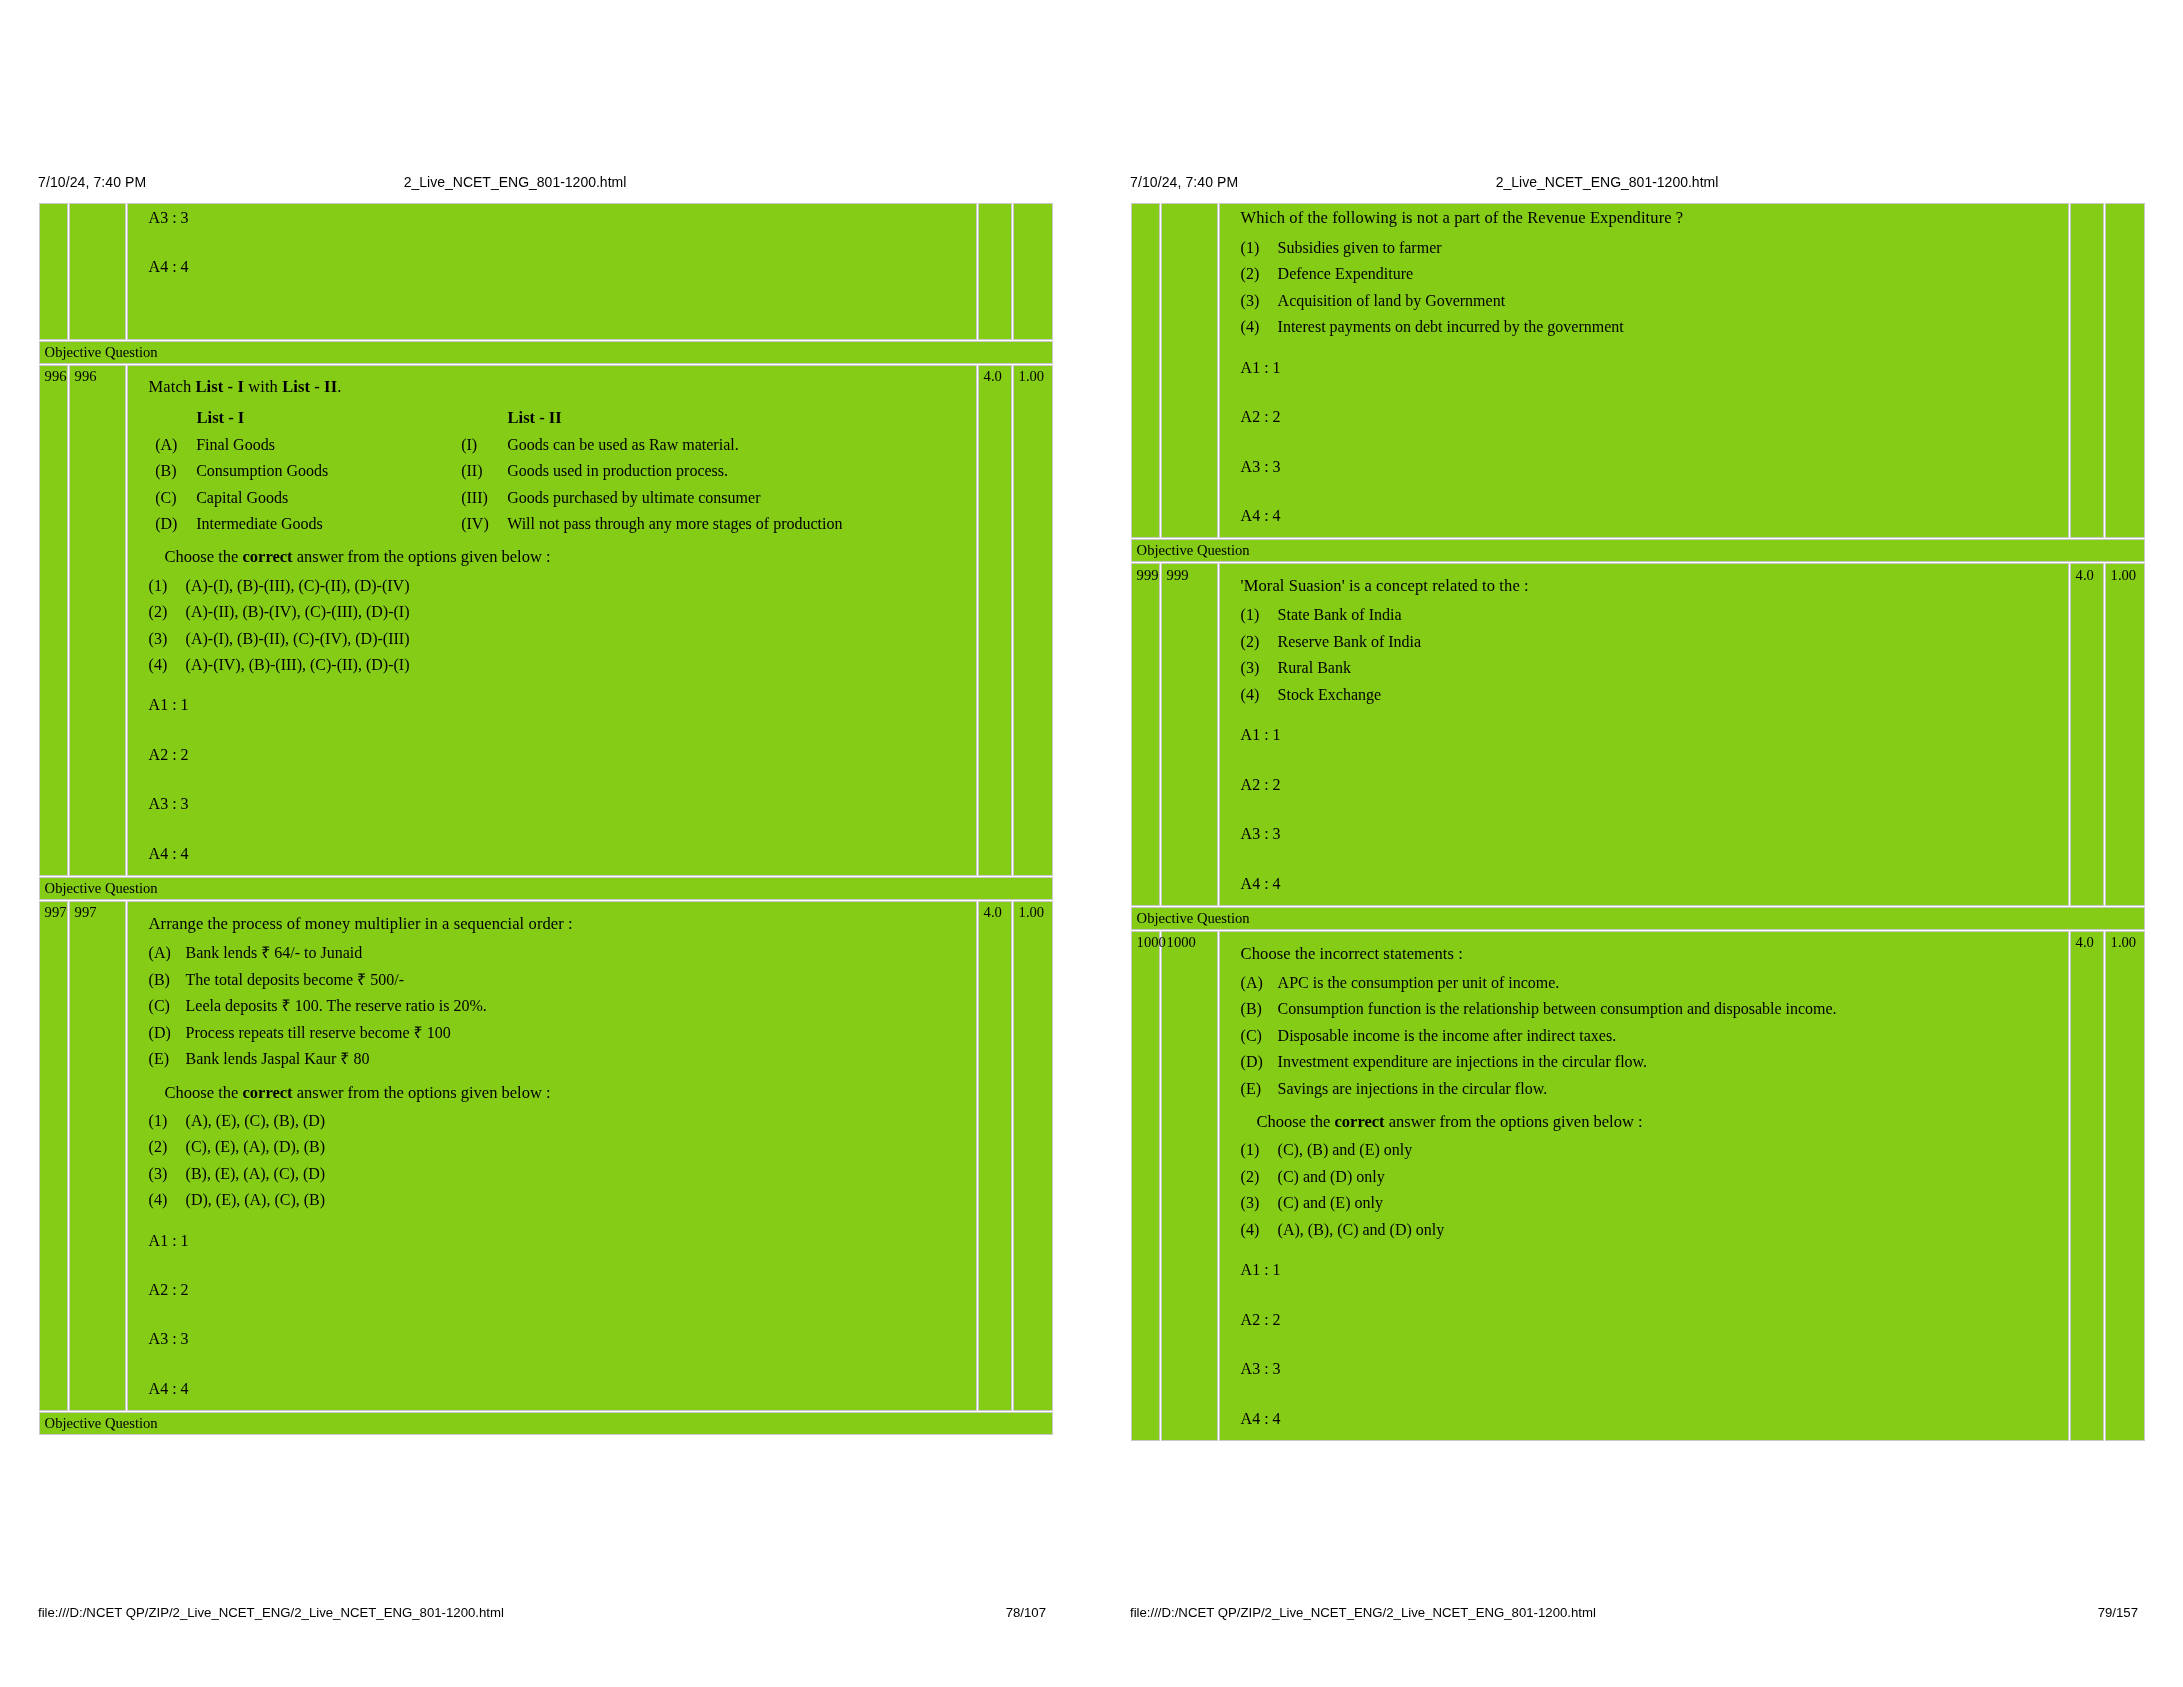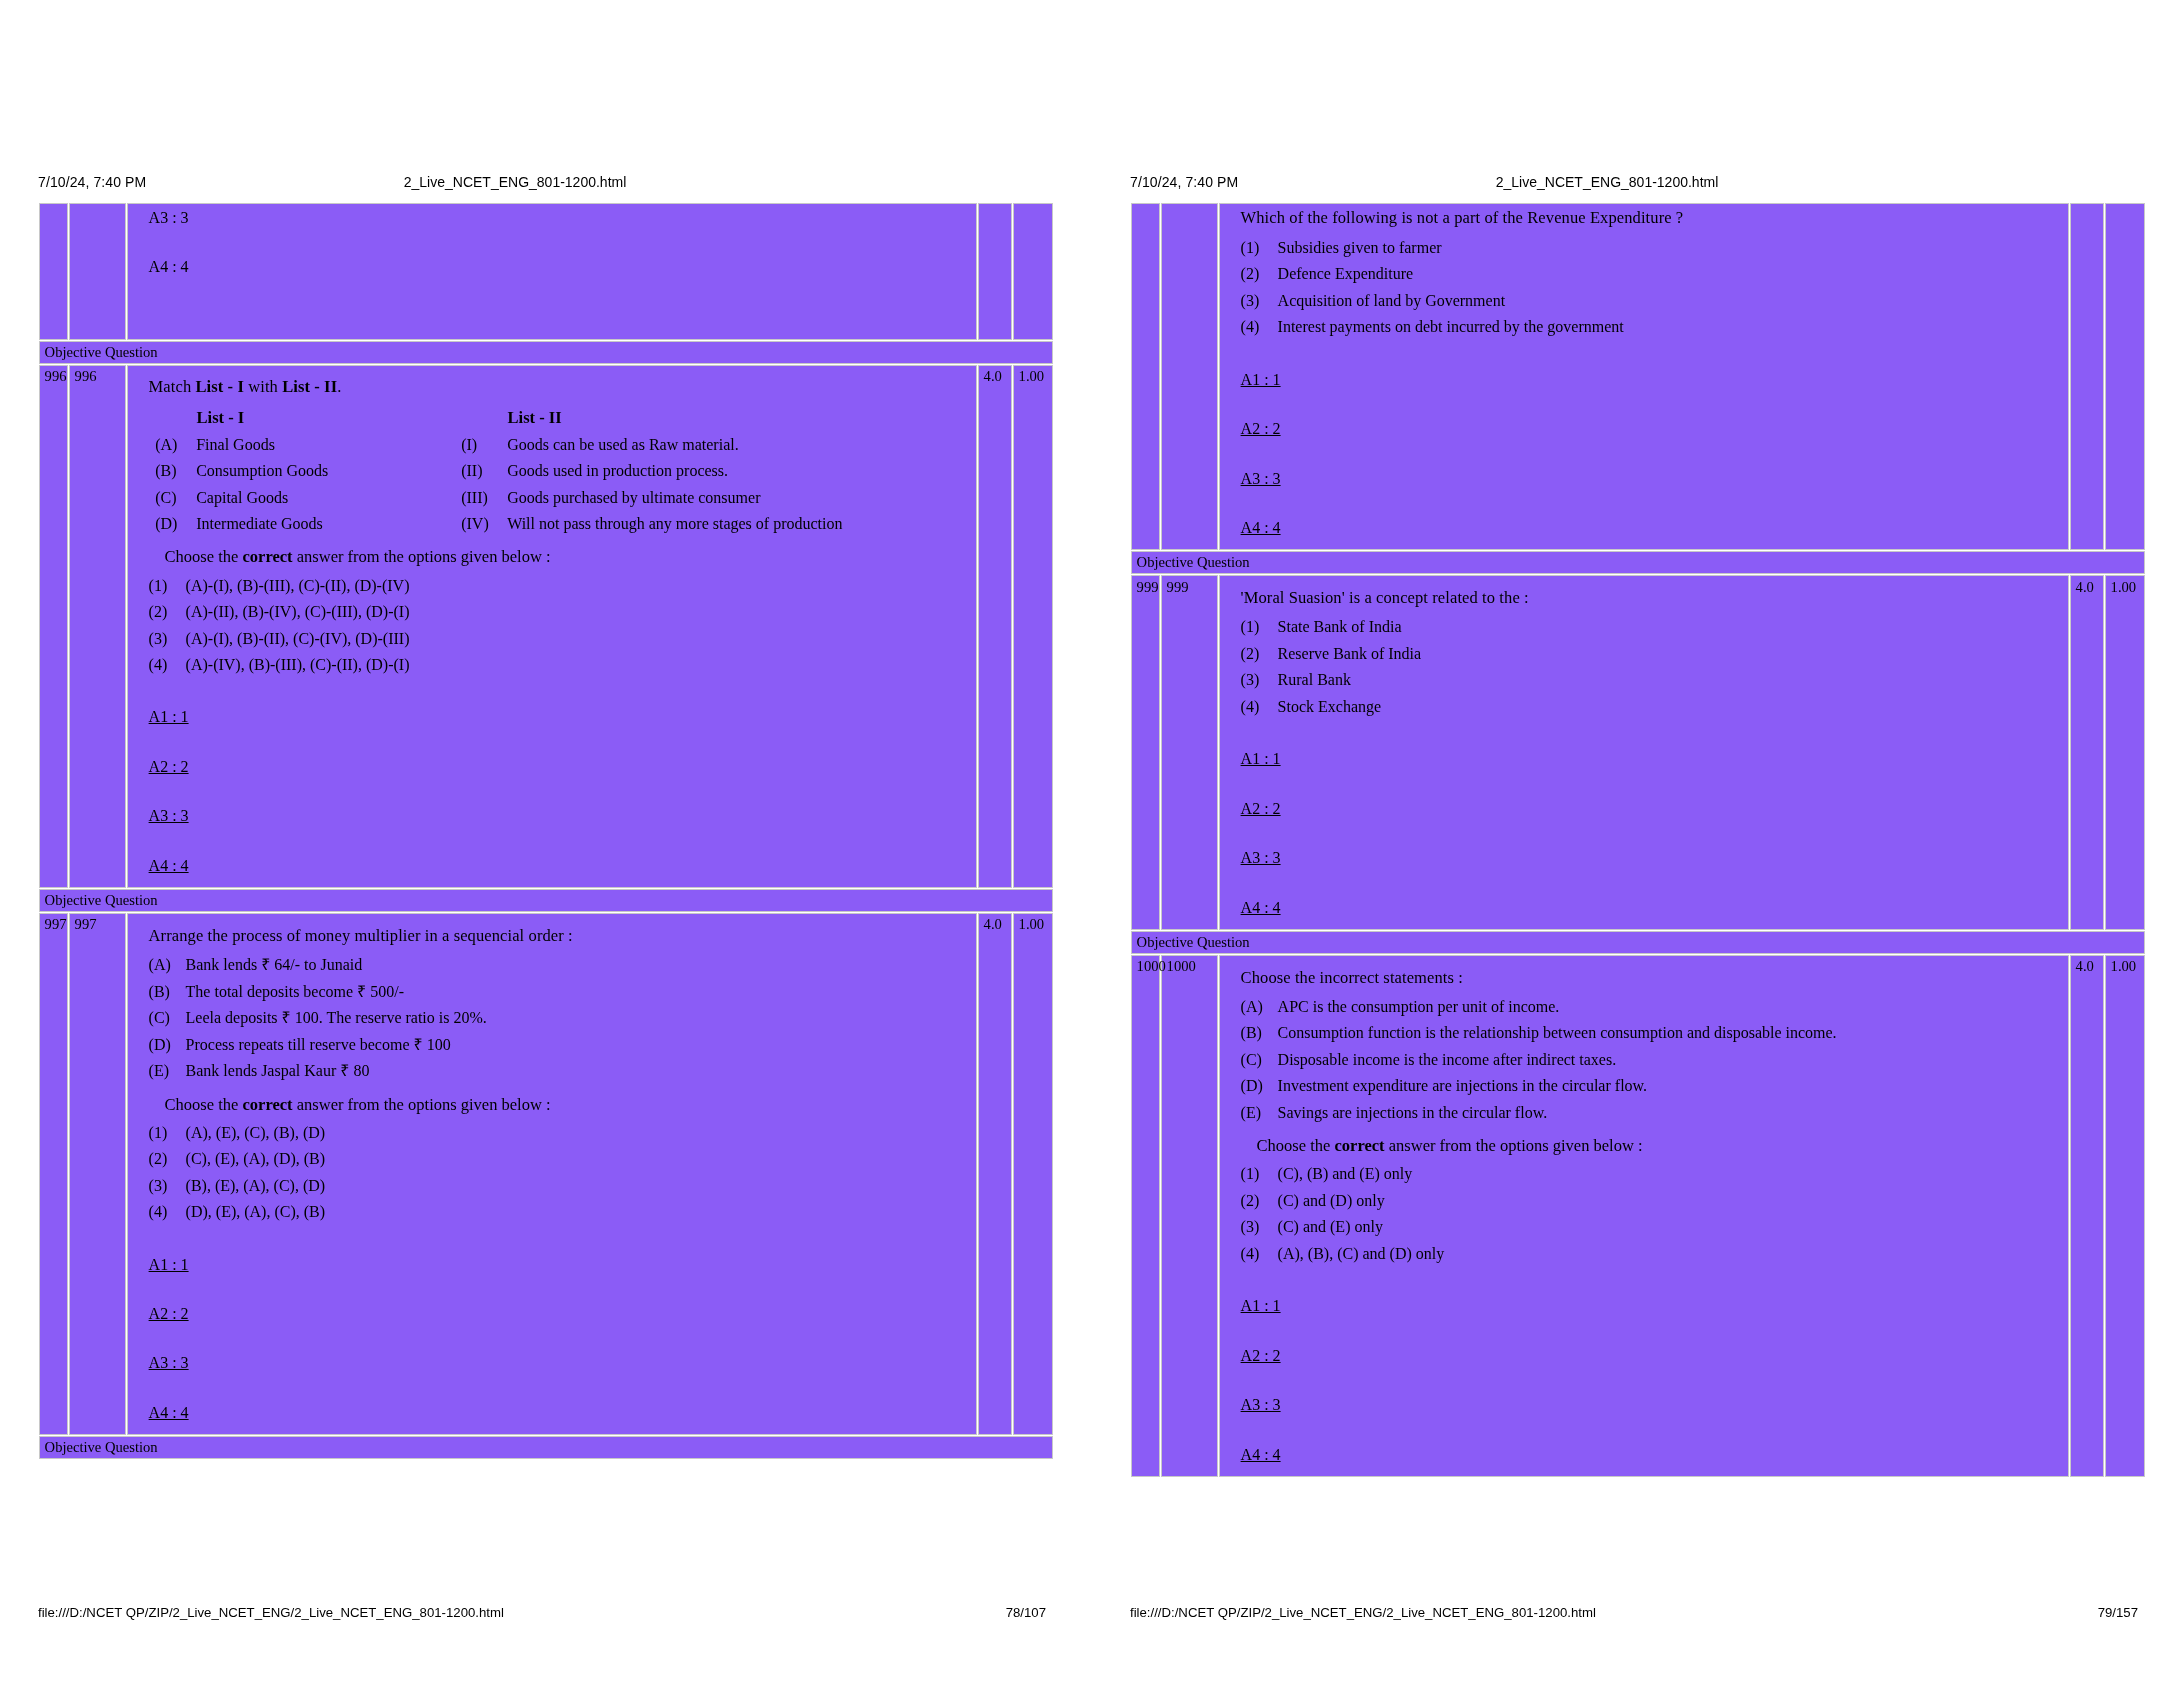--- a/index.html
+++ b/index.html
@@ -67,21 +67,21 @@
     border-collapse:separate;
     border-spacing:1.3px;
     table-layout:fixed;
     font-size:15px;
   }
   table.exam td{
     border:0.7px solid #c8c8c8;
     vertical-align:top;
     padding:1.3px 4px 1.3px 4.6px;
     line-height:1.28;
-    background:#8b5cf6;
+    background:#84cc16;
   }
   col.c-id1{width:29px;}
   col.c-id2{width:57px;}
   col.c-body{width:auto;}
   col.c-mark{width:34px;}
   col.c-wt{width:40px;}
 
   td.idcell{font-size:14.6px;font-family:"Liberation Serif",serif;padding-left:4px;}
   td.markcell{font-size:14.6px;text-align:left;padding-left:4px;}
   td.secrow{font-size:14.6px;padding:2px 4.6px;}
@@ -111,21 +111,21 @@
   .mh-right{flex:1;}
   .match-row{display:flex;font-size:16px;margin:0 0 6px 0;align-items:flex-start;}
   .mr-lbl{flex:0 0 41px;margin-left:6.6px;}
   .mr-val{flex:0 0 265px;}
   .mr-rlbl{flex:0 0 46px;}
   .mr-rval{flex:1;}
 
   .choose-line{font-size:16.5px;margin:12px 0 8px 16px;}
   .choose-line .b{font-weight:bold;}
 
-  .ans-block{margin-top:32px;text-decoration:underline;}
+  .ans-block{margin-top:20px;}
   .ans-line{
     font-size:16px;
     margin:0 0 29px 0;
     font-family:"Liberation Serif", serif;
   }
   .ans-line:last-child{margin-bottom:5.3px;}
 
   .tall-pad{height:26.5px;}
   .blankbody{height:99px;}
 </style>

